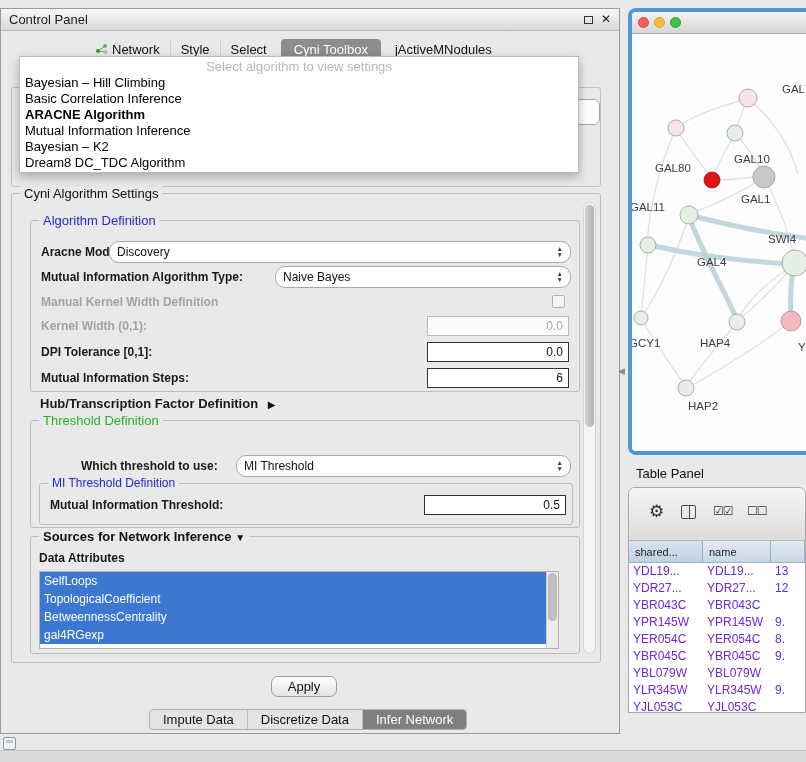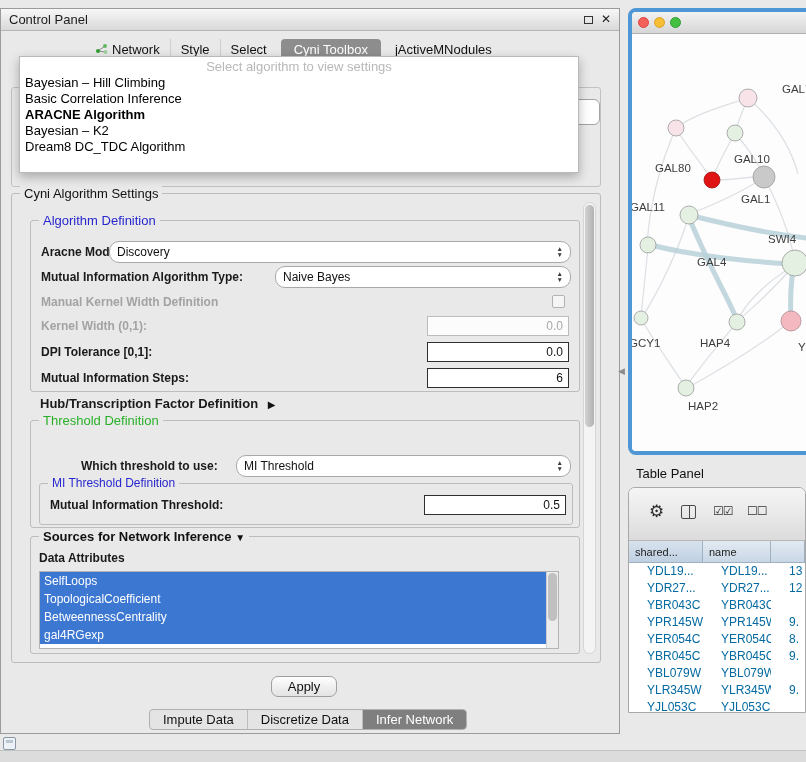--- a/index.html
+++ b/index.html
@@ -104,21 +104,21 @@
   .chk-pair { position:absolute; top:16px; font-size:12px; color:#333; letter-spacing:-1px; }
 
   .thead { position:absolute; left:0; top:53px; width:100%; height:22px; display:flex; }
   .th { height:22px; line-height:22px; font-size:11px; color:#222; padding-left:6px;
         background:linear-gradient(#e3eaf2,#c8d7e6); border-right:1px solid #9fb0c0; border-bottom:1px solid #9fb0c0; }
   .th.c1 { width:74px; background:linear-gradient(#d8e2ee,#bfd0e2); }
   .th.c2 { width:68px; }
   .th.c3 { flex:1; }
   .tbody { position:absolute; left:0; top:75px; width:100%; }
   .trow { display:flex; height:17px; line-height:17px; }
-  .td { font-size:12px; color:#0369a1; padding-left:18px; white-space:nowrap; overflow:hidden; }
+  .td { font-size:12px; color:#6d28d9; padding-left:4px; white-space:nowrap; overflow:hidden; }
   .td.c1 { width:74px; } .td.c2 { width:68px; } .td.c3 { flex:1; }
 
   
   .splitter-arrow { position:absolute; left:618px; top:366px; font-size:9px; color:#8a8a8a; }
   .bottom-strip { position:absolute; left:0; top:750px; width:806px; height:12px;
         background:#dcdcdc; border-top:1px solid #c2c2c2; }
   .dock-icon { position:absolute; left:3px; top:737px; width:13px; height:13px;
         border:1px solid #8a97a6; background:#eef1f5; border-radius:2px; }
   .dock-icon::before { content:""; position:absolute; left:2px; top:2px; width:7px; height:3px; background:#b9c6d4; }
 </style>
@@ -151,20 +151,21 @@
     </div>
 
     <div class="hidden-group"></div>
     <div class="combo-fragment"></div>
 
     <div class="popup">
       <div class="popup-prompt">Select algorithm to view settings</div>
       <div class="popup-item">Bayesian – Hill Climbing</div>
       <div class="popup-item">Basic Correlation Inference</div>
       <div class="popup-item bold">ARACNE Algorithm</div>
+      <div class="popup-item">Mutual Information Inference</div>
       <div class="popup-item">Bayesian – K2</div>
       <div class="popup-item">Dream8 DC_TDC Algorithm</div>
     </div>
 
     <div class="group" style="left:10px; top:184px; width:590px; height:470px;">
       <span class="group-title">Cyni Algorithm Settings</span>
 
       <div class="vscroll">
           <div class="vthumb"></div>
         </div>

